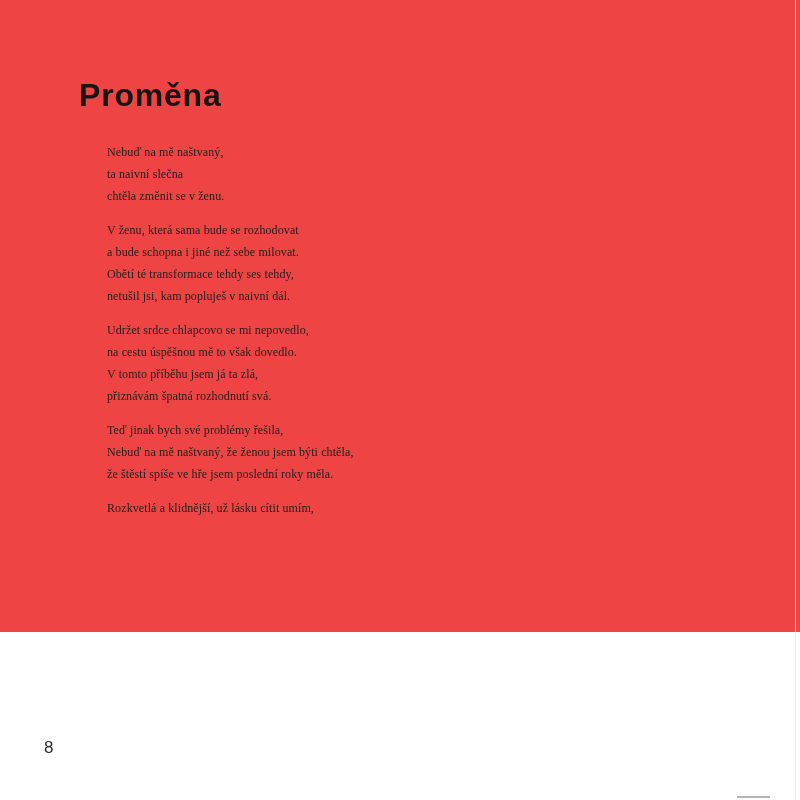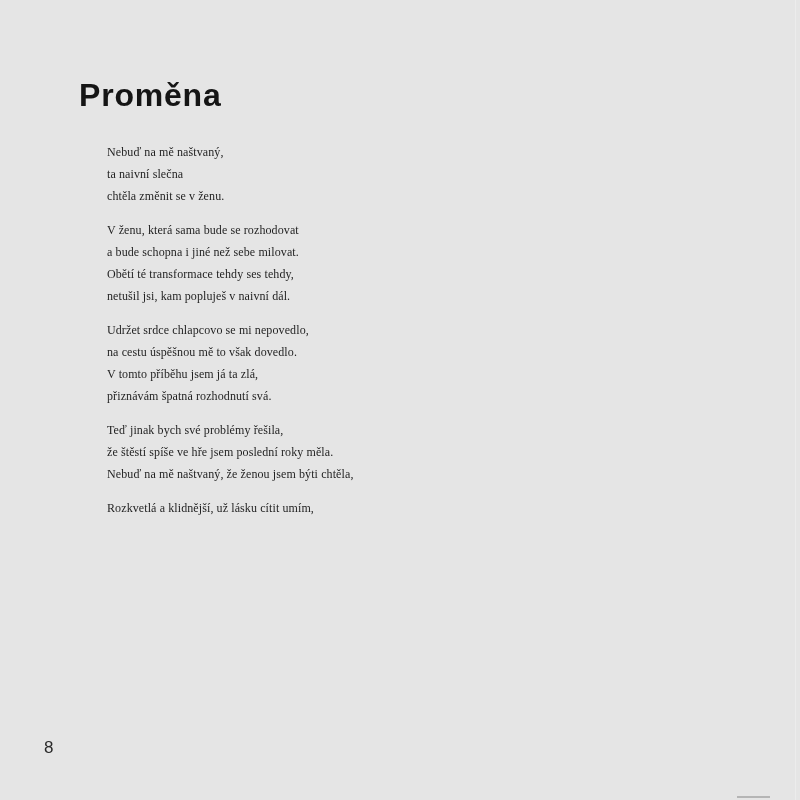--- a/index.html
+++ b/index.html
@@ -5,22 +5,22 @@
   * { margin: 0; padding: 0; box-sizing: border-box; }
   html, body { width: 800px; height: 800px; }
   body {
     background: #ffffff;
     font-family: "Liberation Serif", serif;
     overflow: hidden;
   }
   .page {
     position: relative;
     width: 800px;
-    height: 800px;
-    background: #e5e5e5;
+    height: 632px;
+    background: #ef4444;
   }
   .page-title {
     position: absolute;
     left: 79px;
     top: 78px;
     font-family: "Liberation Sans", sans-serif;
     font-size: 32px;
     line-height: 35px;
     font-weight: 600;
     letter-spacing: 0.8px;
@@ -92,22 +92,22 @@
 
     <div class="stanza">
       <div class="poem-line">Udržet srdce chlapcovo se mi nepovedlo,</div>
       <div class="poem-line">na cestu úspěšnou mě to však dovedlo.</div>
       <div class="poem-line">V tomto příběhu jsem já ta zlá,</div>
       <div class="poem-line">přiznávám špatná rozhodnutí svá.</div>
     </div>
 
     <div class="stanza">
       <div class="poem-line">Teď jinak bych své problémy řešila,</div>
+      <div class="poem-line">Nebuď na mě naštvaný, že ženou jsem býti chtěla,</div>
       <div class="poem-line">že štěstí spíše ve hře jsem poslední roky měla.</div>
-      <div class="poem-line">Nebuď na mě naštvaný, že ženou jsem býti chtěla,</div>
     </div>
 
     <div class="stanza">
       <div class="poem-line">Rozkvetlá a klidnější, už lásku cítit umím,</div>
     </div>
 
   </div>
 
   <div class="page-number">8</div>
 

